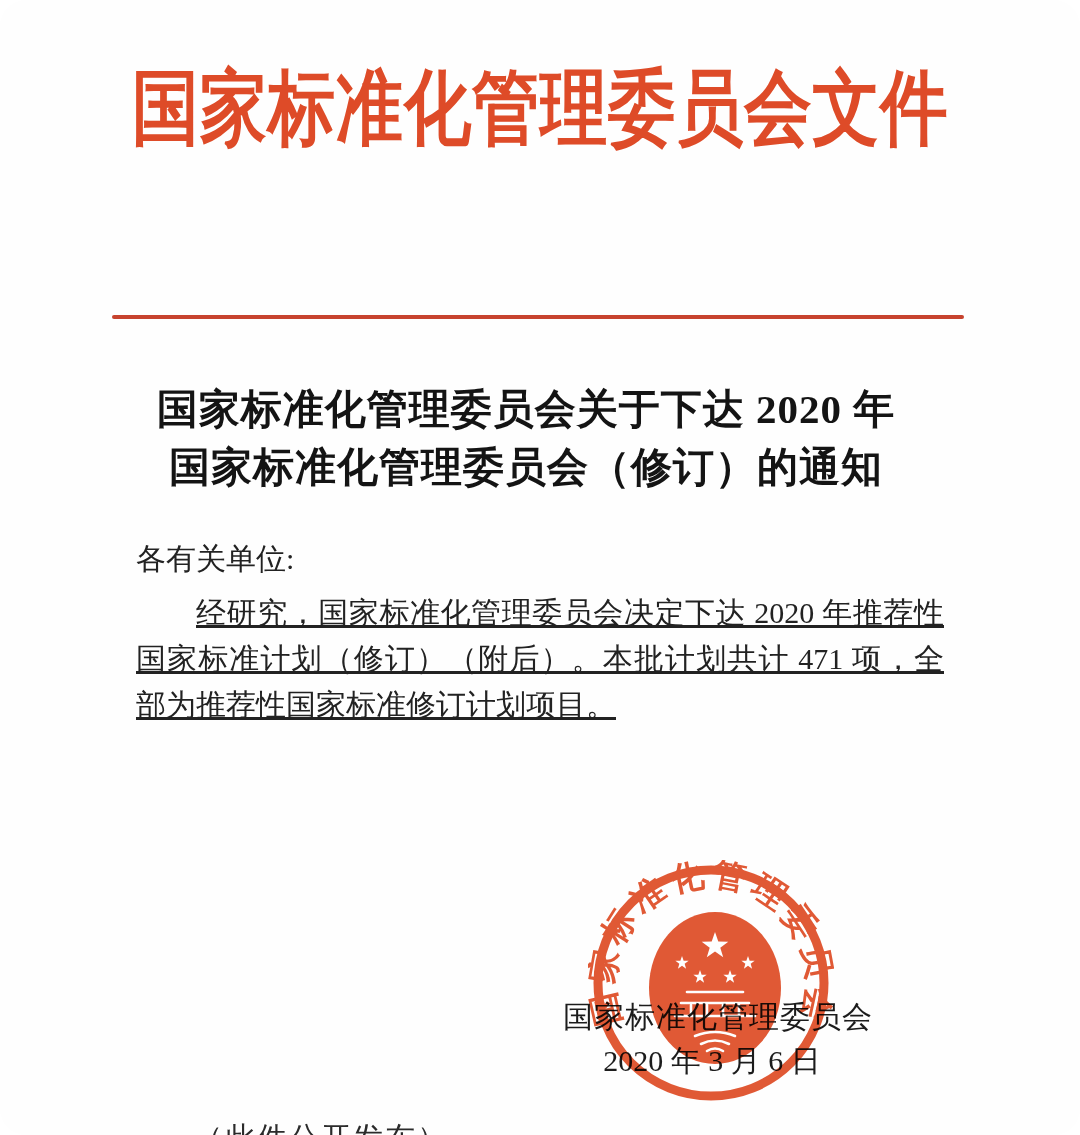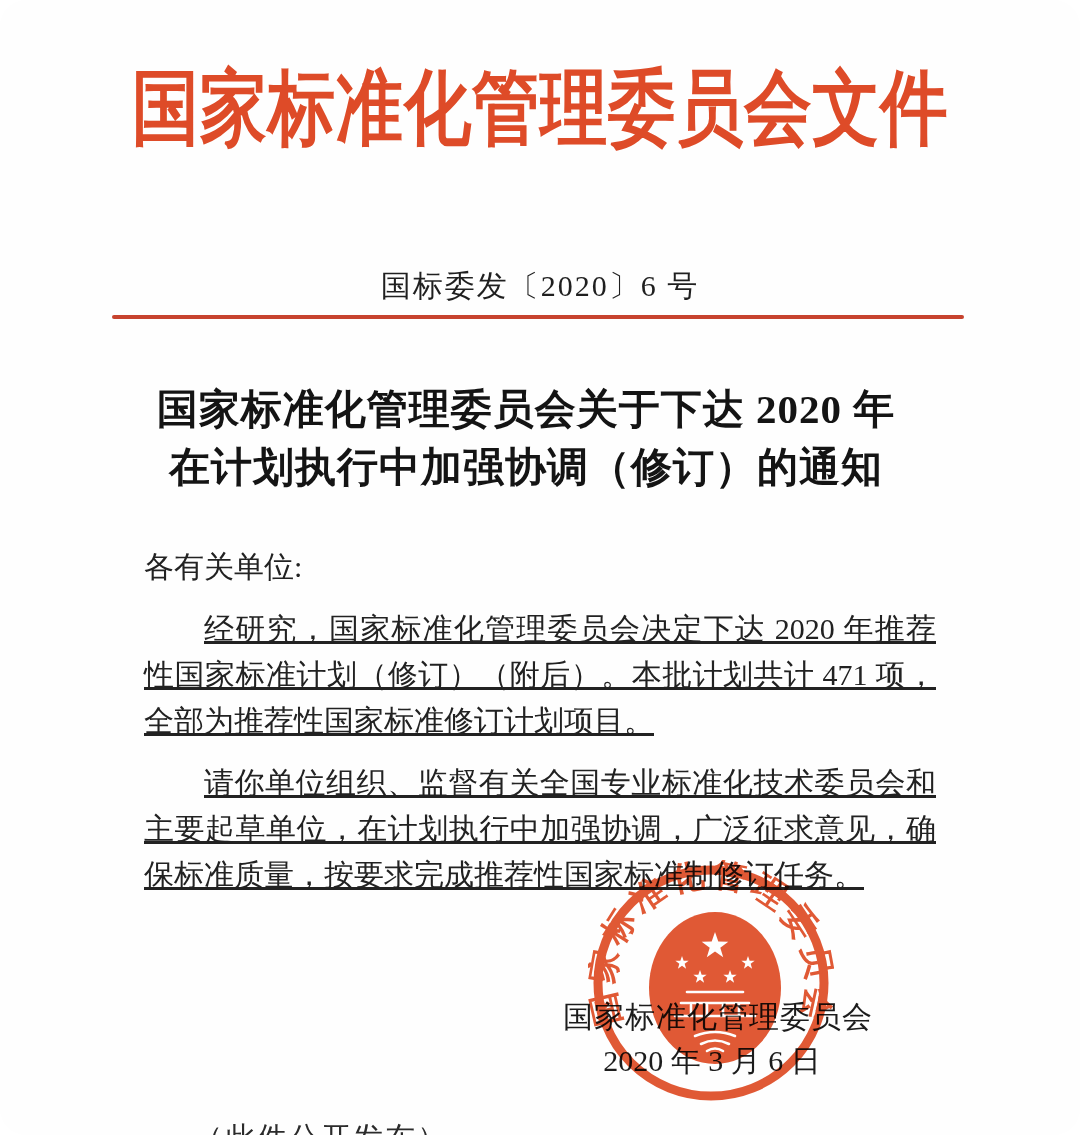--- a/index.html
+++ b/index.html
@@ -67,21 +67,21 @@
     position: absolute;
     top: 528px;
     left: 128px;
     width: 824px;
     font-size: 30px;
     line-height: 46px;
     text-align: justify;
     color: #222222;
   }
   .body-text p {
-    margin: 16px;
+    margin: 8px;
     padding: 0;
   }
   .body-text .para {
     text-indent: 2em;
     text-decoration: underline;
   }
   .closing-signature {
     position: absolute;
     top: 1000px;
     left: 563px;
@@ -136,33 +136,31 @@
     font-weight: bold;
   }
 </style>
 </head>
 <body>
 
 <div class="page">
 
   <div class="header-title">国家标准化管理委员会文件</div>
 
-  <div class="doc-number">国标委发〔2020〕6 号</div>
 
   <div class="red-line"></div>
 
   <div class="doc-title">
     <div>国家标准化管理委员会关于下达 2020 年</div>
-    <div>在计划执行中加强协调（修订）的通知</div>
+    <div>国家标准化管理委员会（修订）的通知</div>
   </div>
 
   <div class="body-text">
     <p class="salutation">各有关单位:</p>
     <p class="para">经研究，国家标准化管理委员会决定下达 2020 年推荐性国家标准计划（修订）（附后）。本批计划共计 471 项，全部为推荐性国家标准修订计划项目。</p>
-    <p class="para">请你单位组织、监督有关全国专业标准化技术委员会和主要起草单位，在计划执行中加强协调，广泛征求意见，确保标准质量，按要求完成推荐性国家标准制修订任务。</p>
   </div>
 
   <div class="closing-signature">国家标准化管理委员会</div>
 
   <div class="closing-date">2020 年 3 月 6 日</div>
 
   <div class="seal">
     <svg viewBox="0 0 246 246" xmlns="http://www.w3.org/2000/svg">
       <defs>
         <path id="star-big" d="M 0 -14 L 3.3 -4.5 L 13.3 -4.3 L 5.3 1.7 L 8.2 11.3 L 0 5.6 L -8.2 11.3 L -5.3 1.7 L -13.3 -4.3 L -3.3 -4.5 Z"></path>

